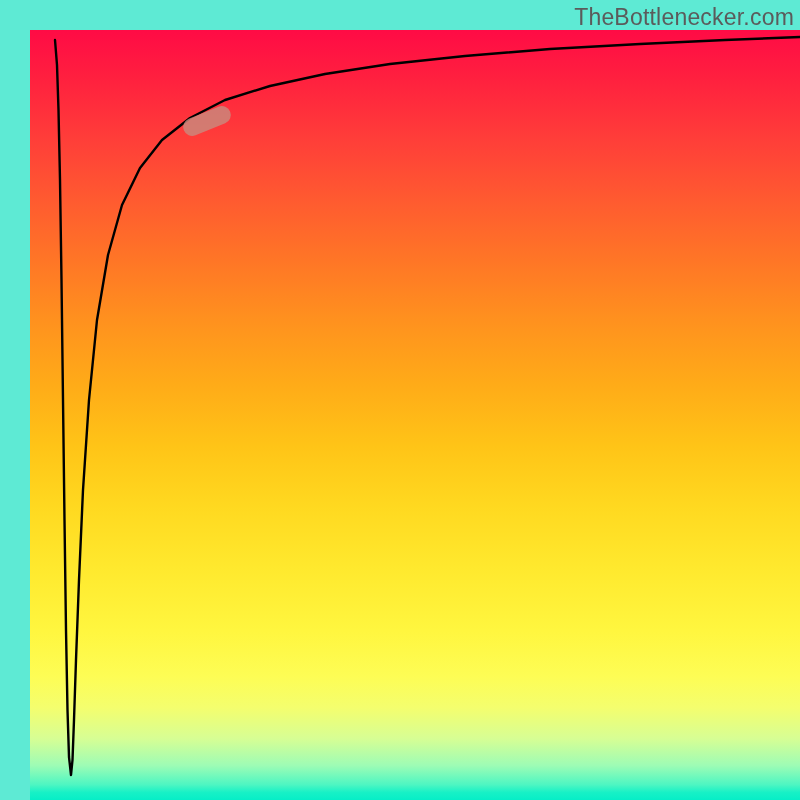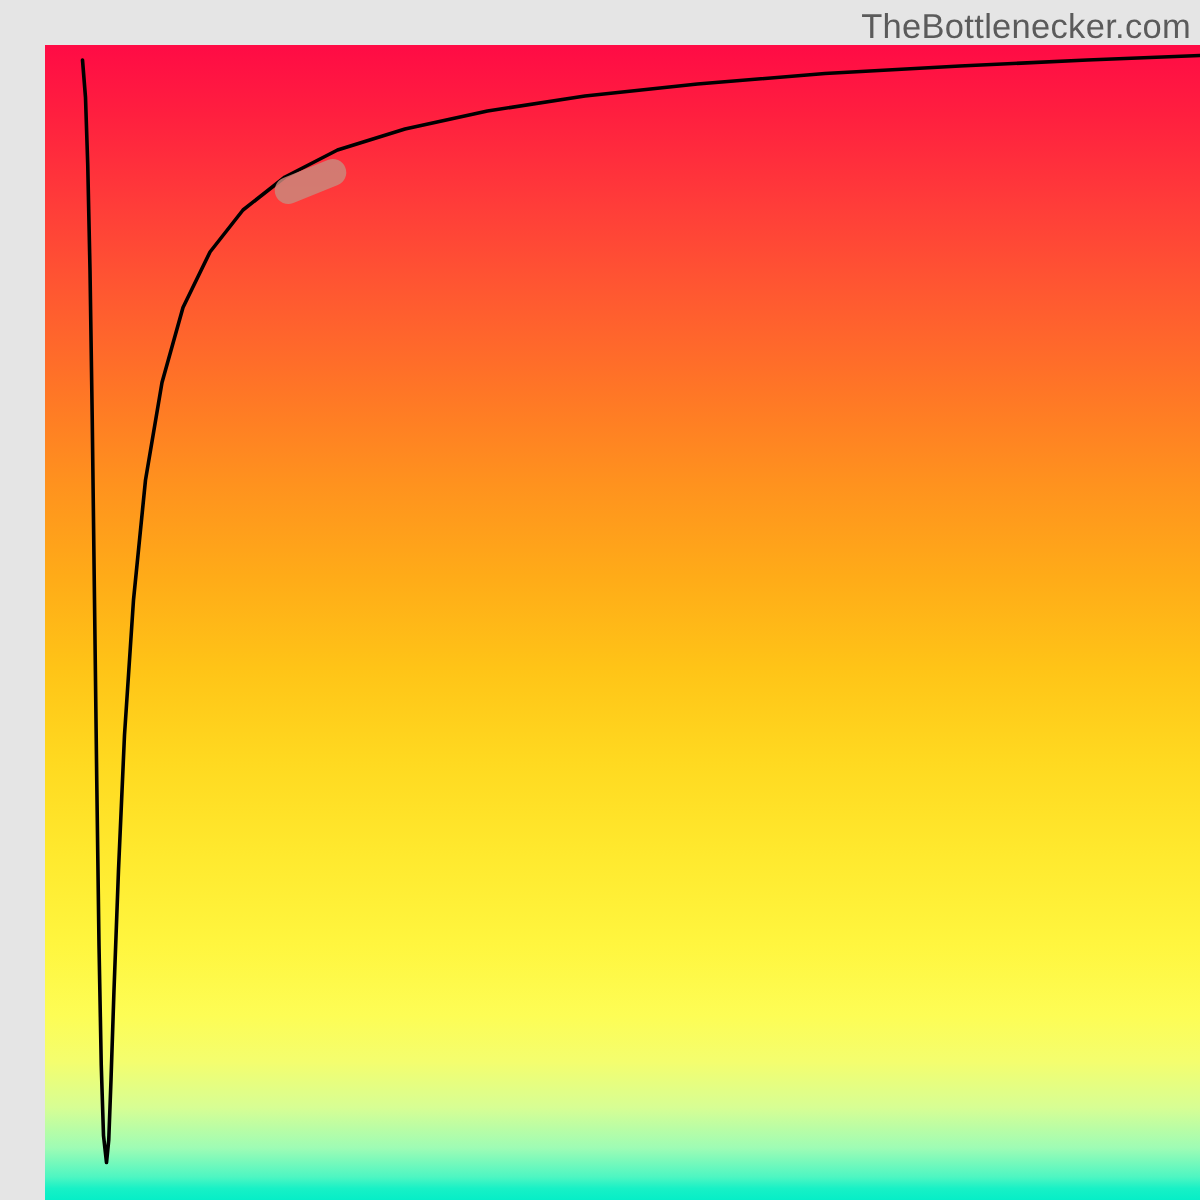--- a/index.html
+++ b/index.html
@@ -8,21 +8,21 @@
     width: 800px;
     height: 800px;
     overflow: hidden;
     background: #000;
     font-family: Arial, Helvetica, sans-serif;
   }
   .frame {
     position: relative;
     width: 800px;
     height: 800px;
-    background: #e5e5e5;
+    background: #5eead4;
   }
   .plot-area {
     position: absolute;
     left: 30px;
     top: 30px;
     width: 770px;
     height: 770px;
     background: linear-gradient(to bottom,
       #ff0b45 0%,
       #ff1f3f 6%,

